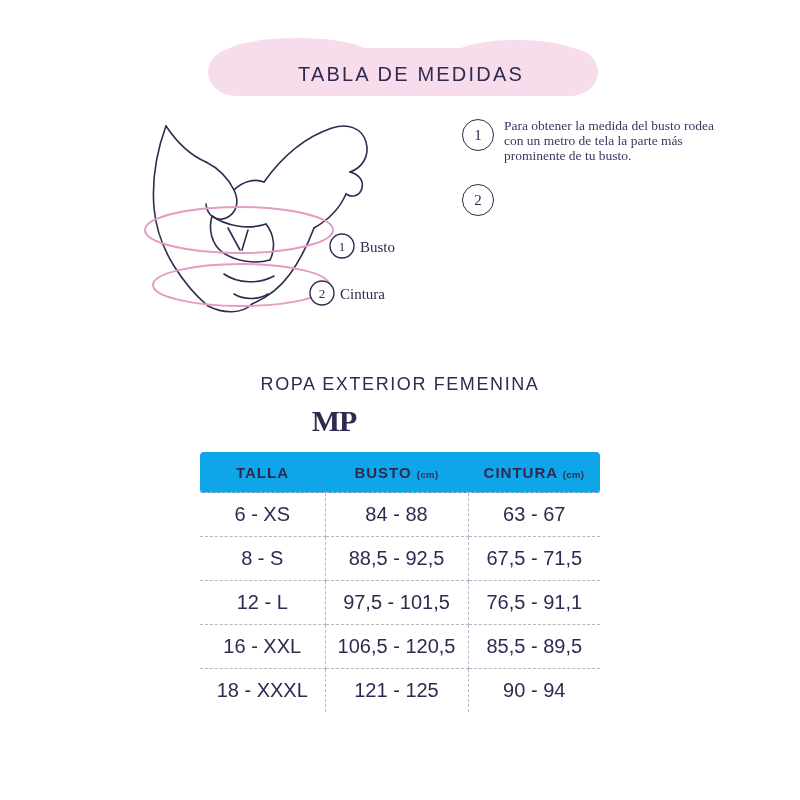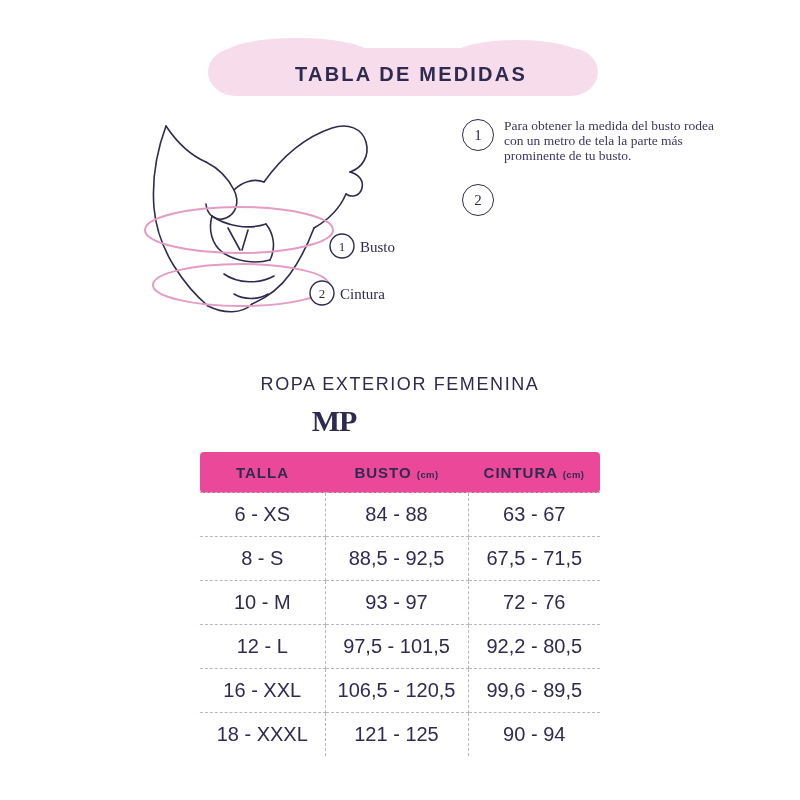--- a/index.html
+++ b/index.html
@@ -58,21 +58,21 @@
     width: 130px;
     height: 32px;
     background: #f7dceb;
     border-radius: 50%;
   }
   .title-text {
     position: relative;
     z-index: 3;
     font-size: 20px;
     letter-spacing: 2.2px;
-    font-weight: bold;
+    font-weight: normal;
     color: #2f2b50;
     margin-left: 22px;
   }
 
   
   .illustration {
     position: absolute;
     left: 108px;
     top: 98px;
     width: 330px;
@@ -149,21 +149,21 @@
     border-collapse: collapse;
     width: 400px;
     table-layout: fixed;
   }
   table.size-table th {
     height: 38px;
     font-size: 15px;
     font-weight: bold;
     letter-spacing: 1px;
     color: #2f2b50;
-    background: #ec4899;
+    background: #0ea5e9;
   }
   table.size-table th .unit {
     font-size: 9.5px;
     letter-spacing: 0.4px;
     font-weight: bold;
     vertical-align: baseline;
   }
   table.size-table th:first-child { border-top-left-radius: 4px; border-bottom-left-radius: 4px; }
   table.size-table th:last-child { border-top-right-radius: 4px; border-bottom-right-radius: 4px; }
   table.size-table td {
@@ -289,33 +289,28 @@
           <td class="cell-col1">6  -  XS</td>
           <td class="cell-col2">84 - 88</td>
           <td>63 - 67</td>
         </tr>
         <tr>
           <td class="cell-col1">8  -  S</td>
           <td class="cell-col2">88,5 - 92,5</td>
           <td>67,5 - 71,5</td>
         </tr>
         <tr>
-          <td class="cell-col1">10 -  M</td>
-          <td class="cell-col2">93 - 97</td>
-          <td>72 - 76</td>
-        </tr>
-        <tr>
           <td class="cell-col1">12 -  L</td>
           <td class="cell-col2">97,5 - 101,5</td>
-          <td>92,2 - 80,5</td>
+          <td>76,5 - 91,1</td>
         </tr>
         <tr>
           <td class="cell-col1">16 -  XXL</td>
           <td class="cell-col2">106,5 - 120,5</td>
-          <td>99,6 - 89,5</td>
+          <td>85,5 - 89,5</td>
         </tr>
         <tr>
           <td class="cell-col1">18 -  XXXL</td>
           <td class="cell-col2">121 - 125</td>
           <td>90 - 94</td>
         </tr>
       </tbody>
     </table>
   </div>
 

